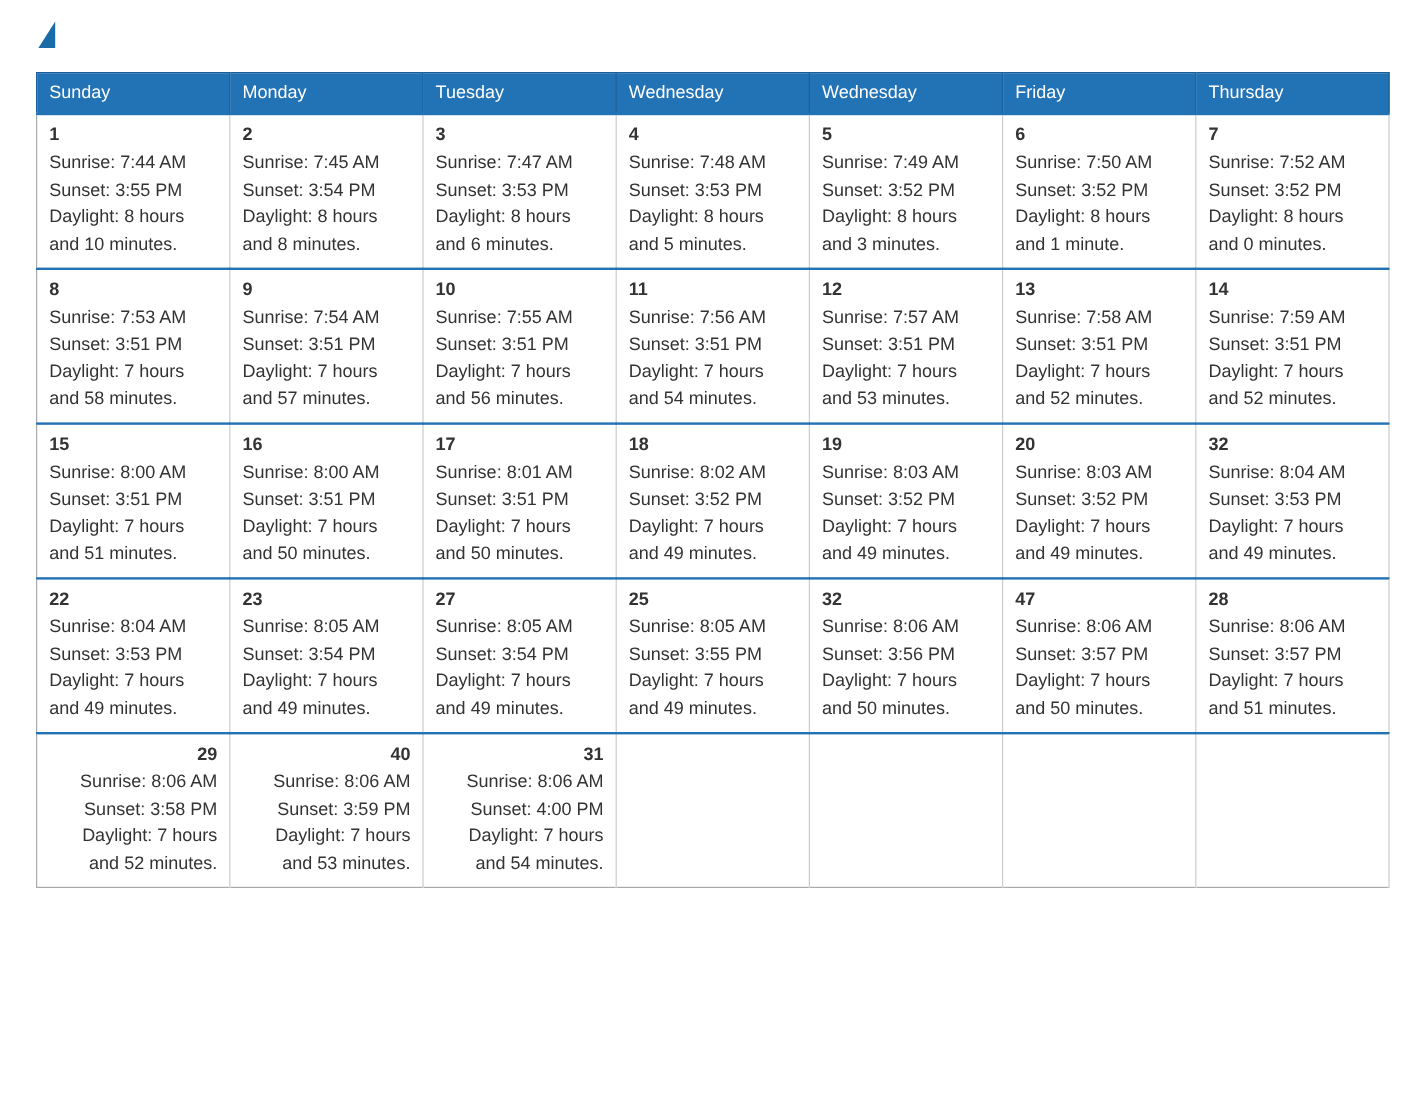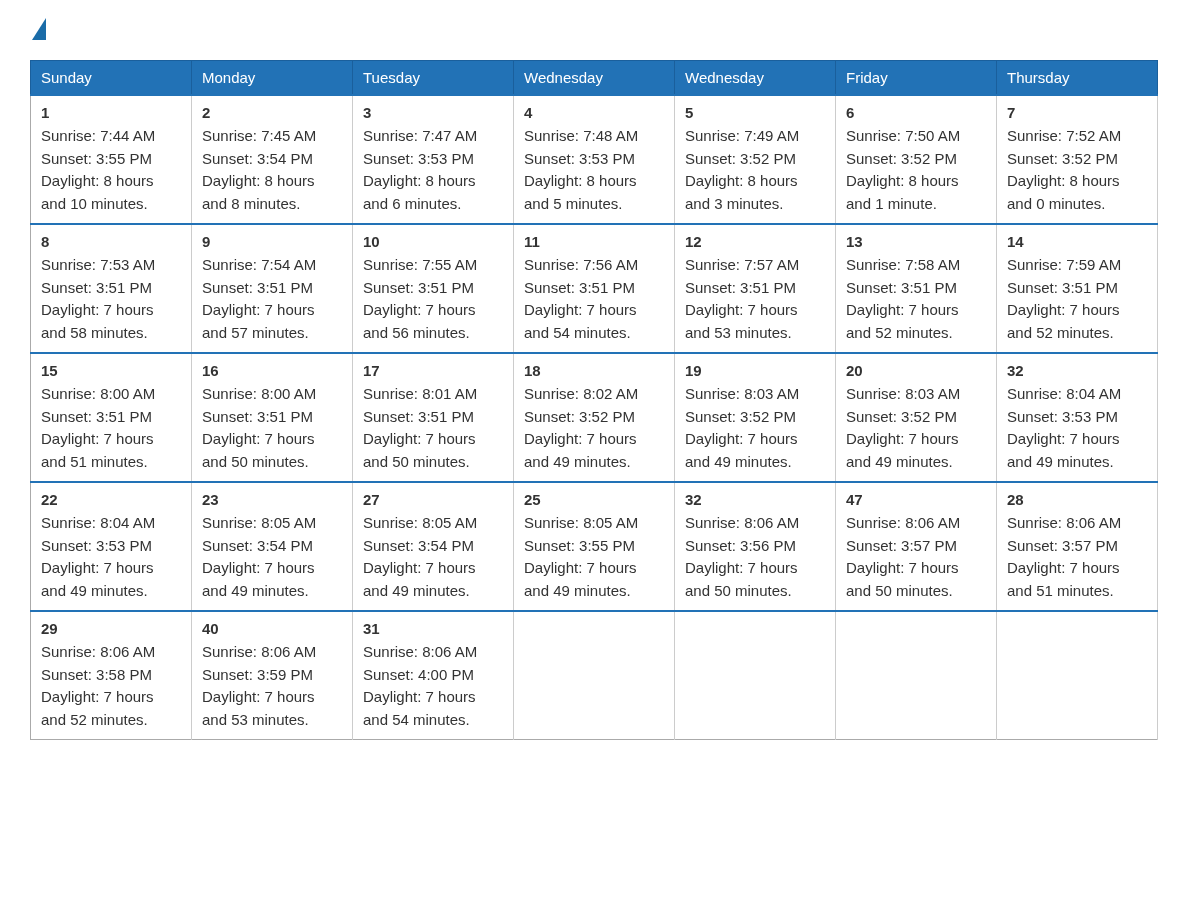--- a/index.html
+++ b/index.html
@@ -98,20 +98,21 @@
     .day-info {
       font-size: 15px;
       line-height: 1.5;
       color: #333;
     }
     .empty-cell {
       border-right: 1px solid #ccc;
     }
     tr:last-child td {
       border-bottom: none;
+      text-align: right;
     }
   </style>
 </head>
 <body>
 
 <div class="header">
   <div class="logo-wrapper">
     <div class="logo-row1">
       <span class="logo-text-general"></span>
       <span class="logo-triangle"></span>

